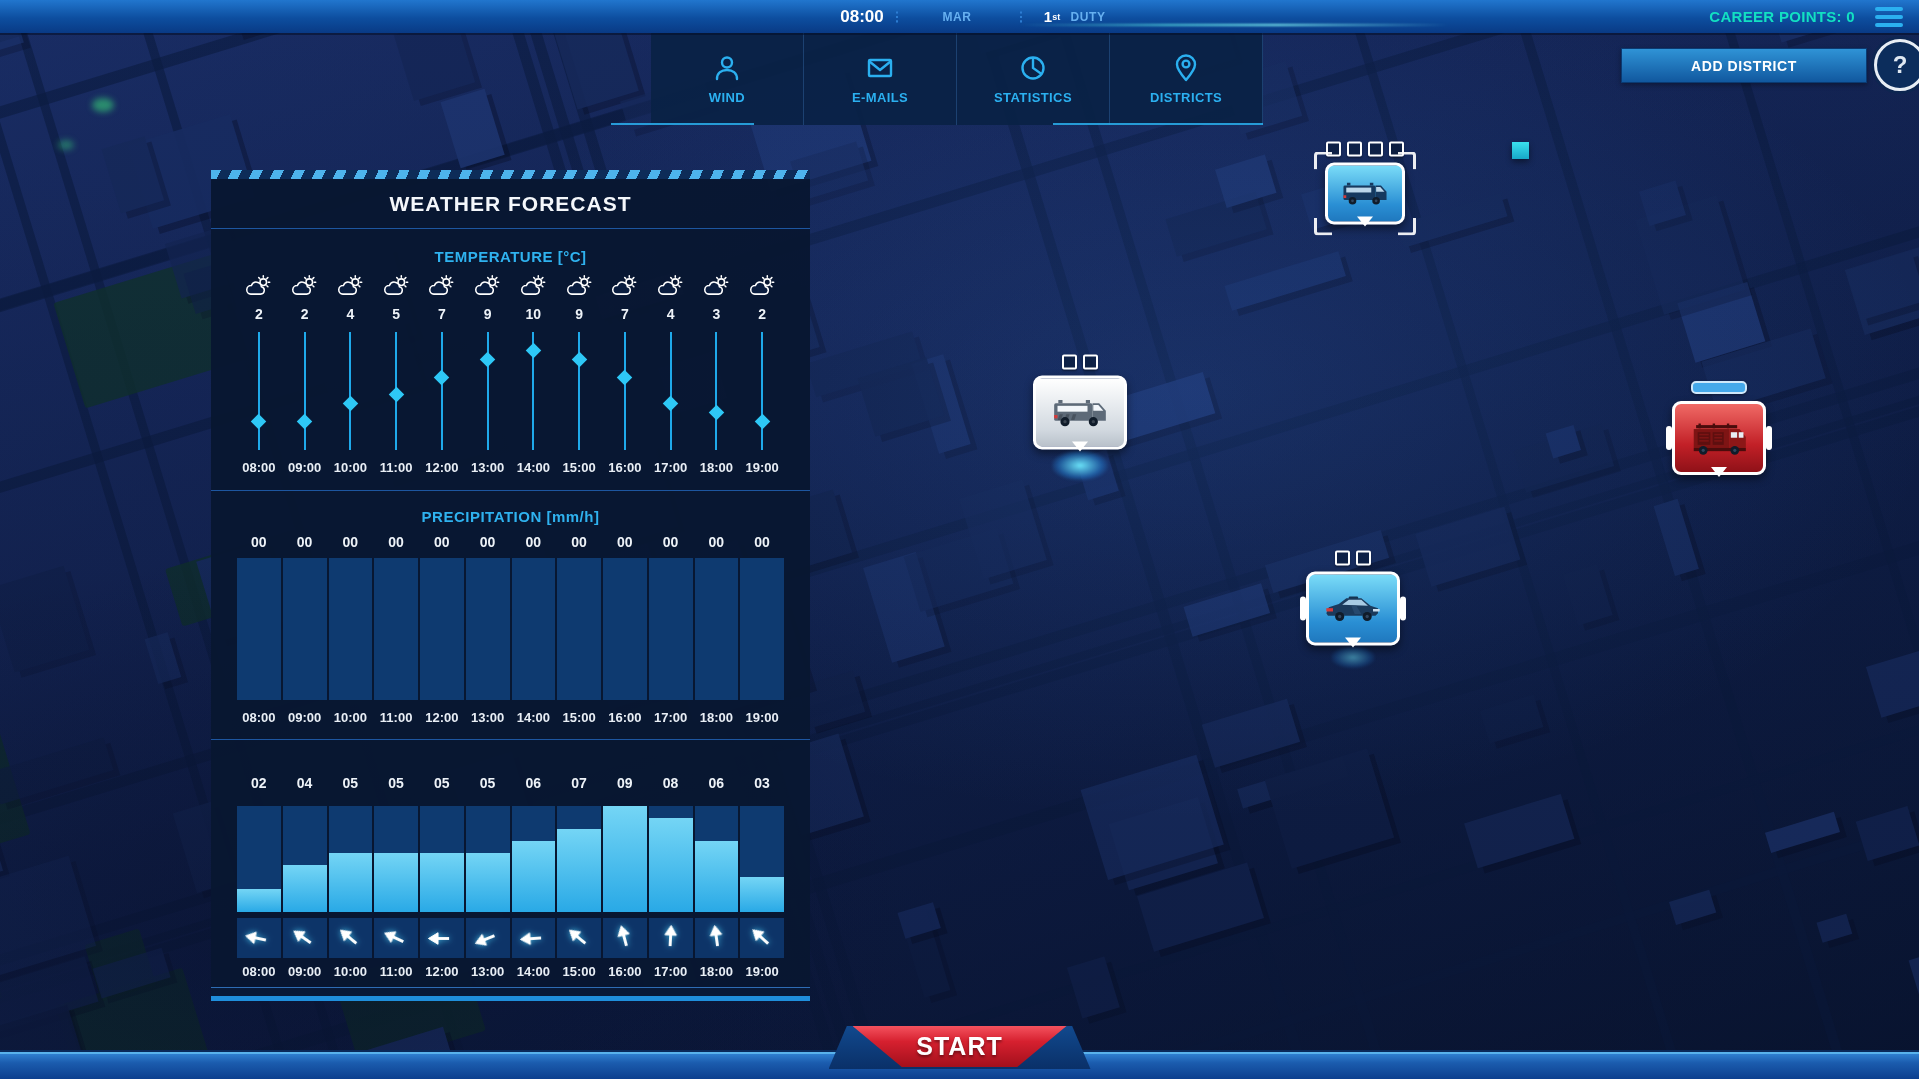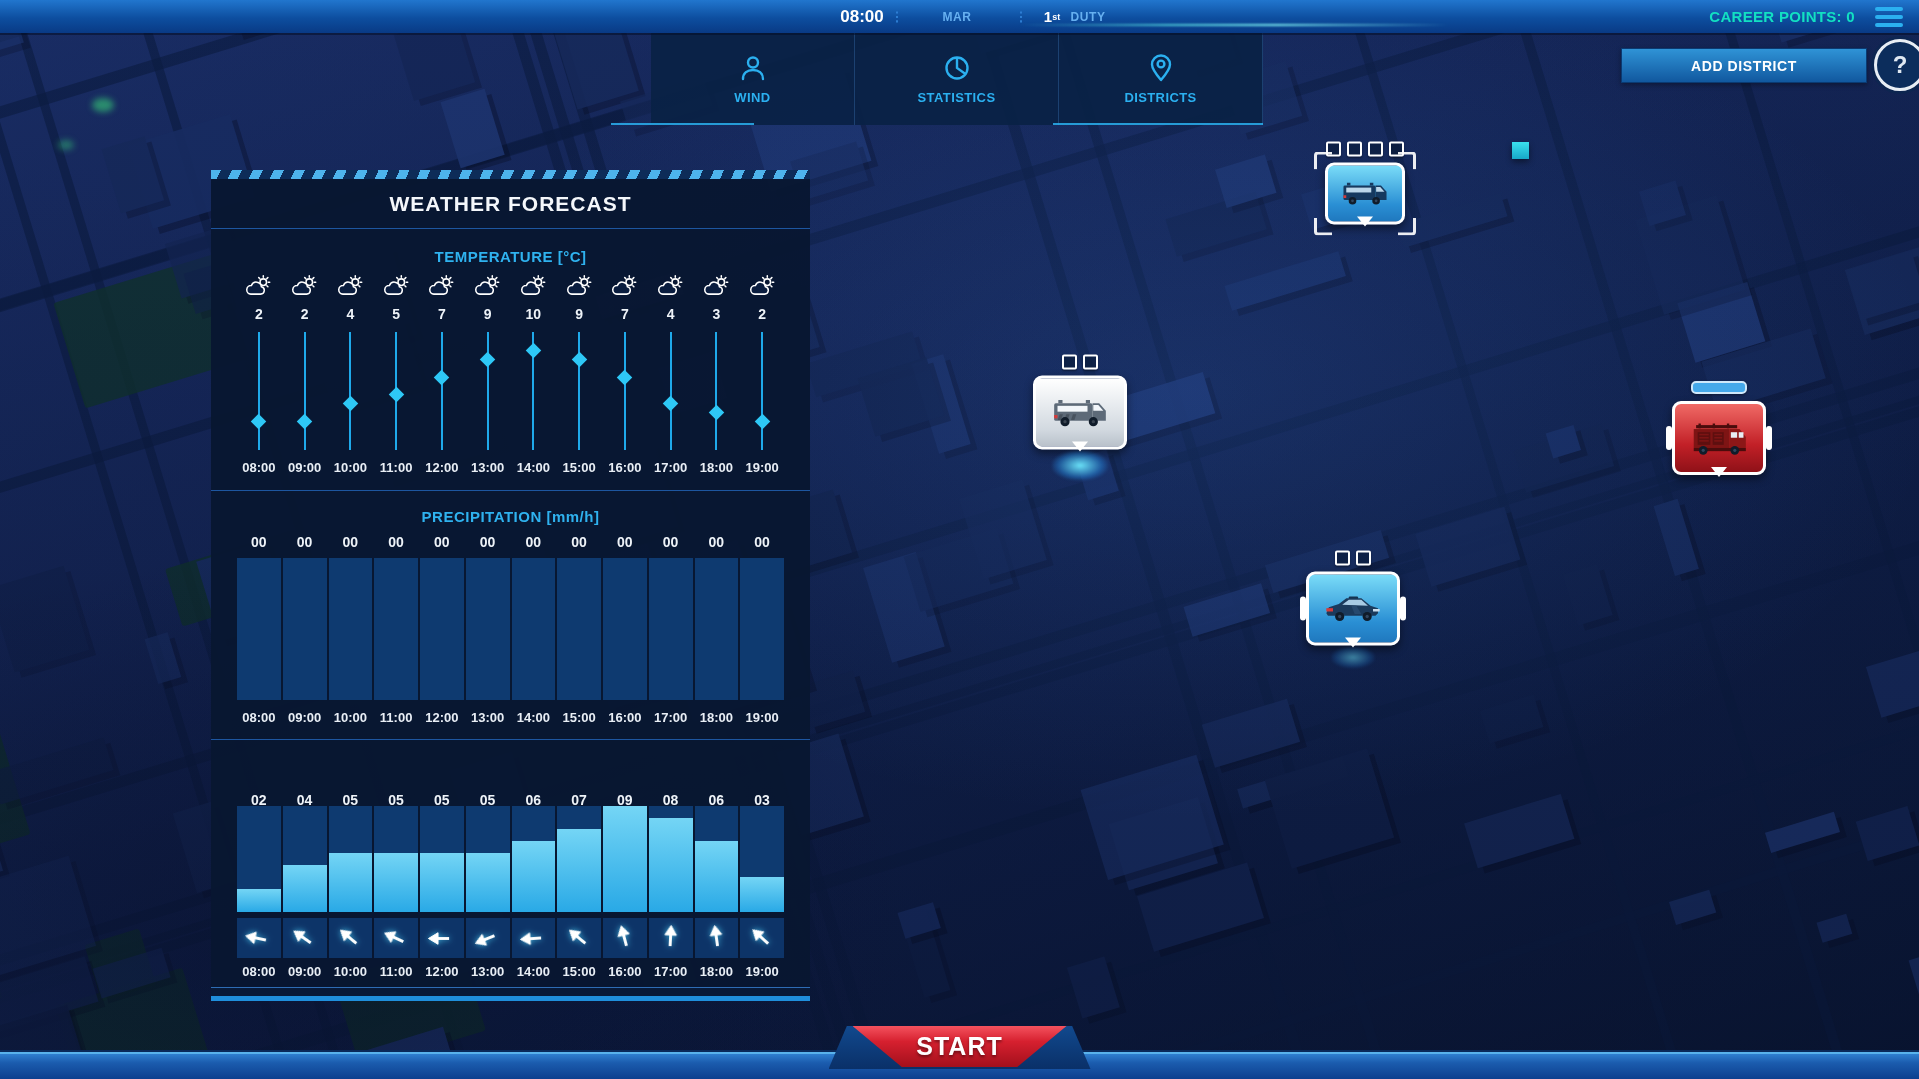--- a/index.html
+++ b/index.html
@@ -444,20 +444,29 @@
       <span class="tab-icon">
         <svg viewBox="0 0 30 30" fill="none" stroke="currentColor" stroke-width="2.4" stroke-linecap="round">
           <circle cx="15" cy="9.5" r="5"></circle>
           <path d="M5 26c0-6 4.5-9 10-9s10 3 10 9"></path>
         </svg>
       </span>
       <span class="tab-label">WIND</span>
     </div>
     <div class="tab">
       <span class="tab-icon">
+        <svg viewBox="0 0 30 30" fill="none" stroke="currentColor" stroke-width="2.4" stroke-linejoin="round">
+          <rect x="4" y="7" width="22" height="16" rx="1"></rect>
+          <path d="M4.5 8.5L15 17l10.5-8.5"></path>
+        </svg>
+      </span>
+      <span class="tab-label">E-MAILS</span>
+    </div>
+    <div class="tab">
+      <span class="tab-icon">
         <svg viewBox="0 0 30 30" fill="none" stroke="currentColor" stroke-width="2.4">
           <circle cx="15" cy="15" r="10.5"></circle>
           <path d="M15 4.5V15l8.5 6"></path>
         </svg>
       </span>
       <span class="tab-label">STATISTICS</span>
     </div>
     <div class="tab">
       <span class="tab-icon">
         <svg viewBox="0 0 30 30" fill="none" stroke="currentColor" stroke-width="2.4" stroke-linejoin="round">
@@ -710,21 +719,21 @@
       <span class="ccell timeval">13:00</span>
       <span class="ccell timeval">14:00</span>
       <span class="ccell timeval">15:00</span>
       <span class="ccell timeval">16:00</span>
       <span class="ccell timeval">17:00</span>
       <span class="ccell timeval">18:00</span>
       <span class="ccell timeval">19:00</span>
     </div>
   <div class="pdiv" style="top:569px"></div>
 
-  <div class="row" id="wind-values" style="top:622px">
+  <div class="row" id="wind-values" style="top:605px">
       <span class="ccell cellval">02</span>
       <span class="ccell cellval">04</span>
       <span class="ccell cellval">05</span>
       <span class="ccell cellval">05</span>
       <span class="ccell cellval">05</span>
       <span class="ccell cellval">05</span>
       <span class="ccell cellval">06</span>
       <span class="ccell cellval">07</span>
       <span class="ccell cellval">09</span>
       <span class="ccell cellval">08</span>

